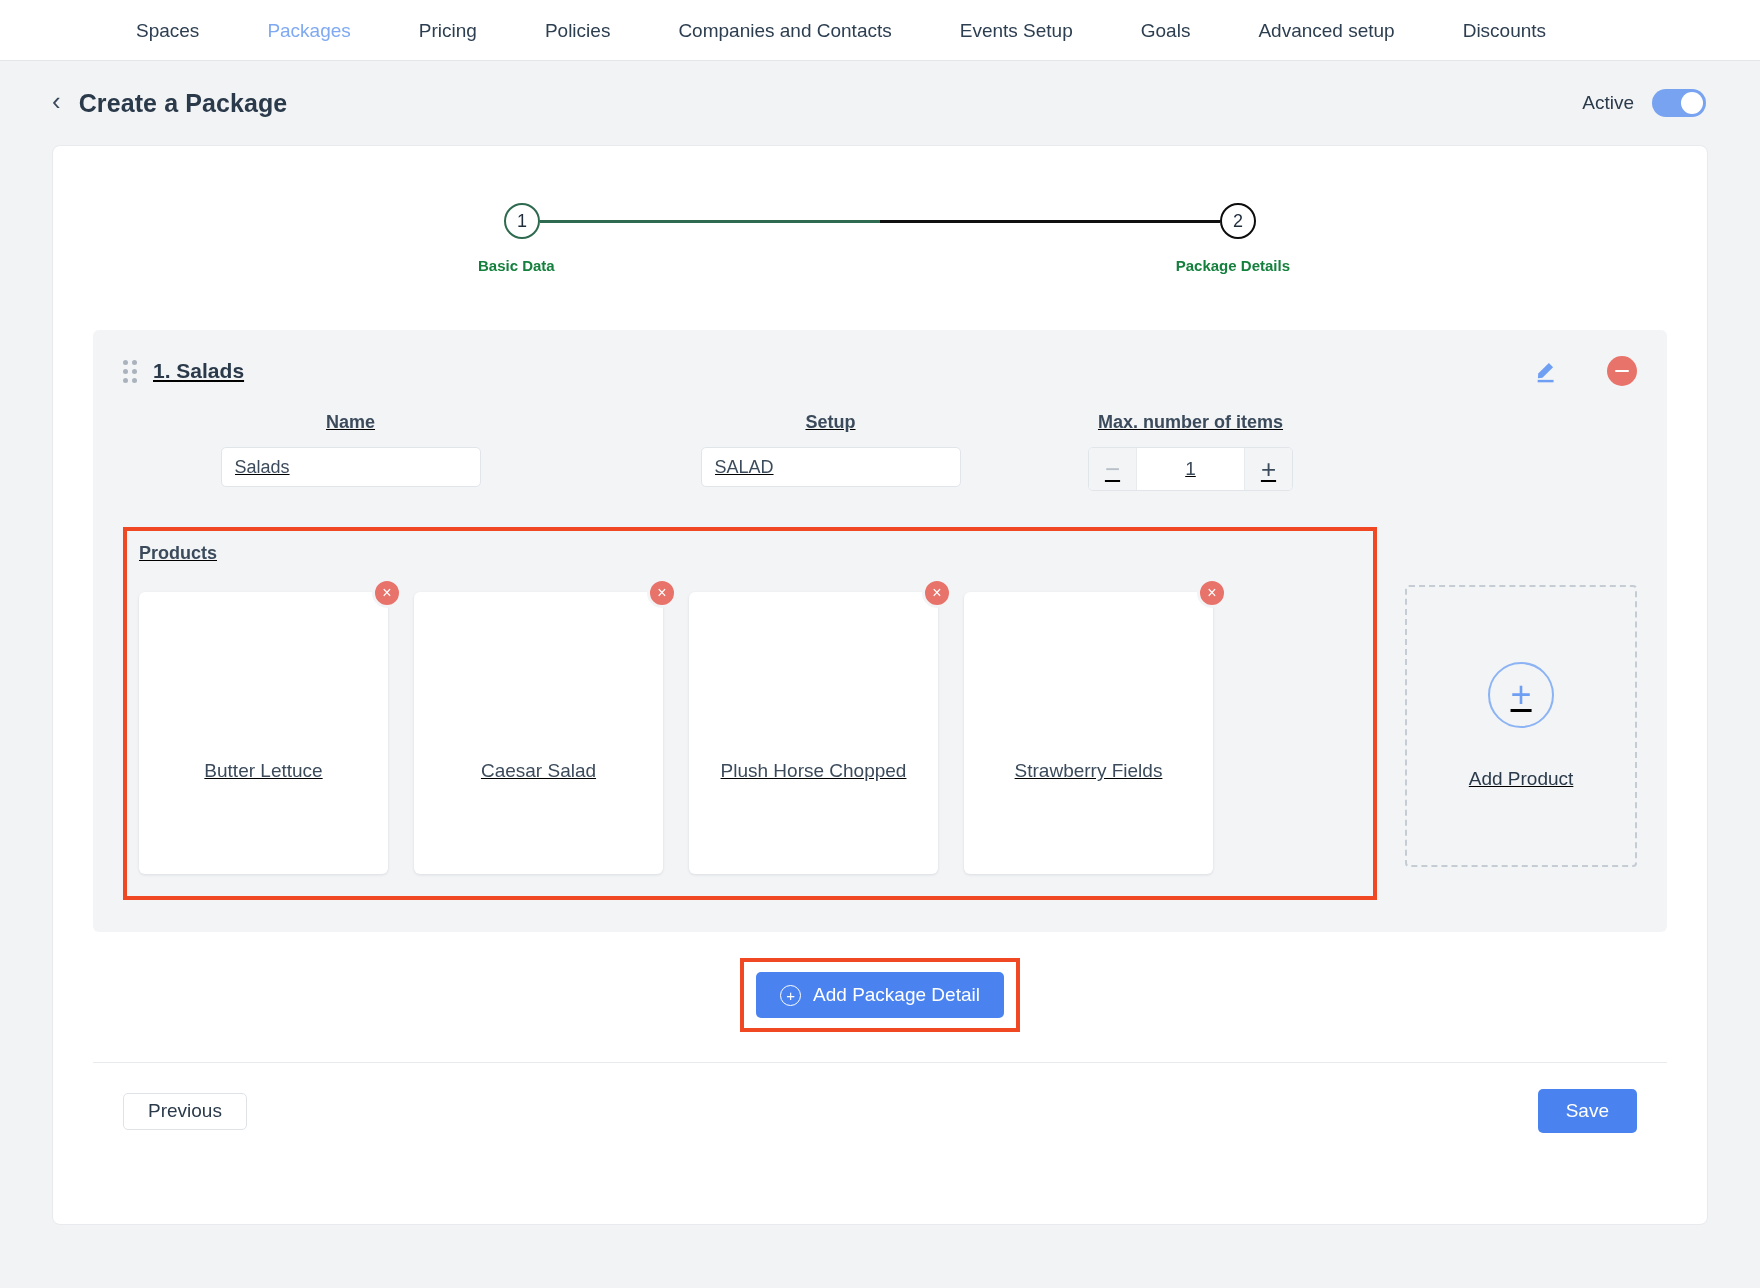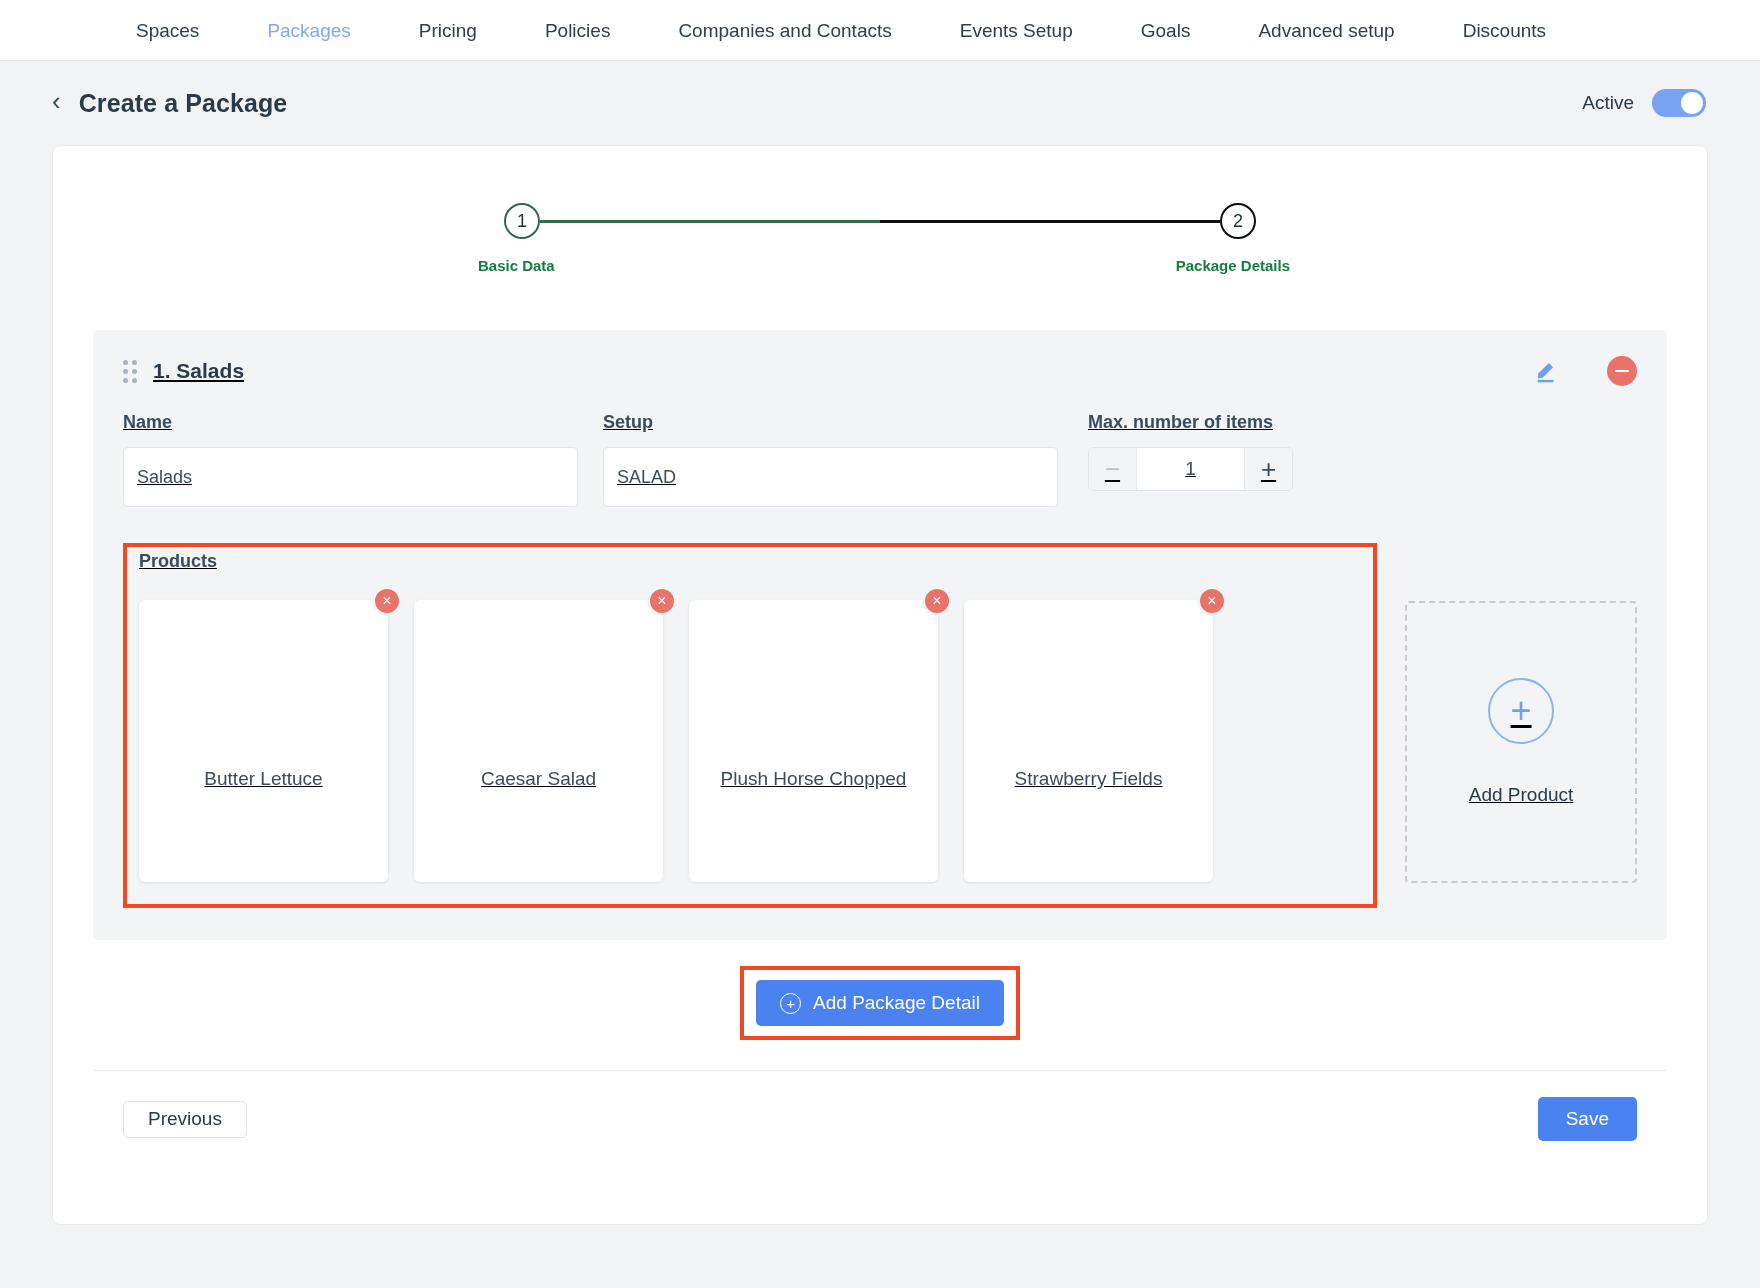--- a/index.html
+++ b/index.html
@@ -150,27 +150,27 @@
     background: #e8736a;
     display: flex; align-items: center; justify-content: center;
     cursor: pointer;
   }
   .remove-circle span {
     display: block; width: 14px; height: 2.5px; background: #ffffff; border-radius: 2px;
   }
 
   
   .fields-row { display: flex; margin-top: 26px; gap: 0; }
-  .field { display: flex; flex-direction: column; }
+  .field { display: flex; flex-direction: column; align-items: center; }
   .field.name  { width: 455px; margin-right: 25px; }
   .field.code  { width: 455px; margin-right: 30px; }
   .field.maxn  { width: 205px; }
   .field-label { font-size: 18px; font-weight: bold; color: #3c4b5c; margin-bottom: 14px; }
   .field-input {
-    height: 60px; background: #ffffff;
+    height: 40px; background: #ffffff;
     border: 1px solid #e1e5ea; border-radius: 5px;
     font-size: 18px; color: #3c4b5c;
     padding: 0 13px;
     font-family: "Liberation Sans", sans-serif;
     outline: none;
   }
   .stepper-input {
     display: flex; height: 44px;
     border: 1px solid #e1e5ea; border-radius: 5px;
     overflow: hidden; width: 205px; background: #ffffff;
@@ -191,21 +191,21 @@
 
   
   .products-wrap {
     margin-top: 36px;
     position: relative;
     display: flex;
     align-items: flex-start;
   }
   .products-box {
     border: 4px solid #ef4823;
-    padding: 4px 0 22px 12px;
+    padding: 12px 0 22px 12px;
     width: 1347px;
     background: transparent;
     position: relative;
   }
   .products-label { font-size: 18px; font-weight: bold; color: #3c4b5c; margin-bottom: 28px; }
   .cards-row { display: flex; gap: 26px; }
   .product-card {
     width: 249px; height: 282px;
     background: #ffffff;
     border-radius: 6px;

